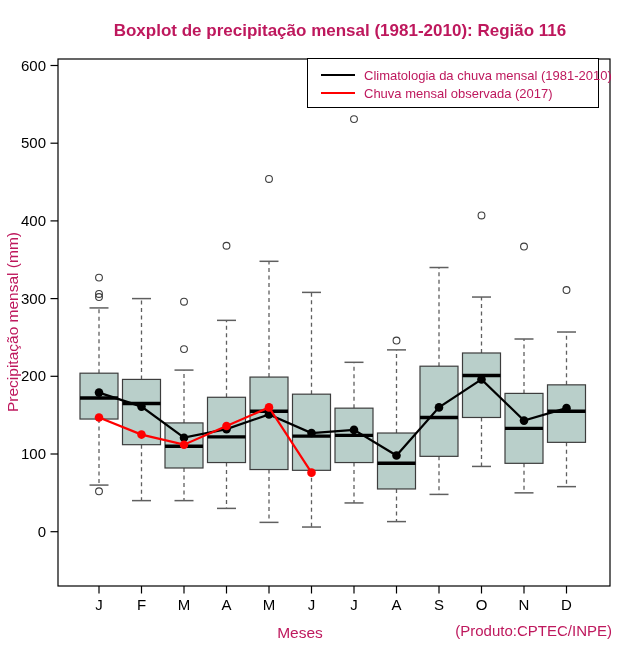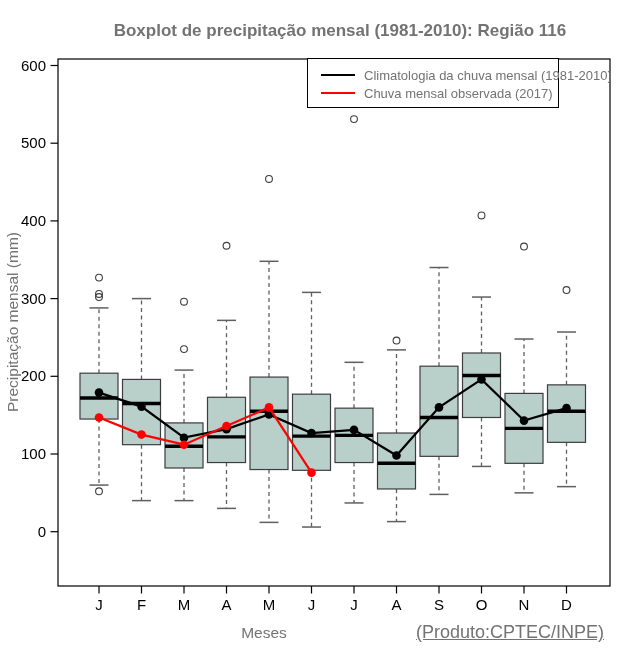--- a/index.html
+++ b/index.html
@@ -1,25 +1,25 @@
 <!DOCTYPE html>
 <html><head>
 <meta charset="utf-8">
 <style>
   html,body{margin:0;padding:0;background:#ffffff;}
   .canvas{position:relative;width:640px;height:660px;background:#fff;
-          font-family:"Liberation Sans",sans-serif;color:#737373;overflow:hidden;}
+          font-family:"Liberation Sans",sans-serif;color:#be185d;overflow:hidden;}
   .title{position:absolute;left:20px;top:21px;width:640px;text-align:center;
          font-size:17px;font-weight:bold;white-space:nowrap;}
   .ylabel{position:absolute;left:-136px;top:312px;width:300px;height:20px;
           text-align:center;font-size:15.5px;transform:rotate(-90deg);white-space:nowrap;}
-  .xlabel{position:absolute;left:0;top:624px;width:528px;text-align:center;font-size:15.5px;}
-  .note{position:absolute;right:36px;top:622px;font-size:18px;white-space:nowrap;text-decoration:underline;}
+  .xlabel{position:absolute;left:0;top:624px;width:600px;text-align:center;font-size:15.5px;}
+  .note{position:absolute;right:28px;top:622px;font-size:15px;white-space:nowrap;}
   svg.plot{position:absolute;left:0;top:0;}
-  .legend{position:absolute;left:307px;top:58px;width:252px;height:50px;border:1px solid #000;
+  .legend{position:absolute;left:307px;top:58px;width:292px;height:50px;border:1px solid #000;
           background:#fff;box-sizing:border-box;padding:7px 0 0 13px;}
   .lrow{display:flex;align-items:center;height:18px;}
   .lswatch{display:inline-block;width:34px;height:0;border-top:2px solid #000;margin-right:9px;flex:none;}
   .llabel{font-size:13px;white-space:nowrap;}
 </style>
 </head>
 <body>
 
 <div class="canvas">
   <div class="title">Boxplot de precipitação mensal (1981-2010): Região 116</div>

